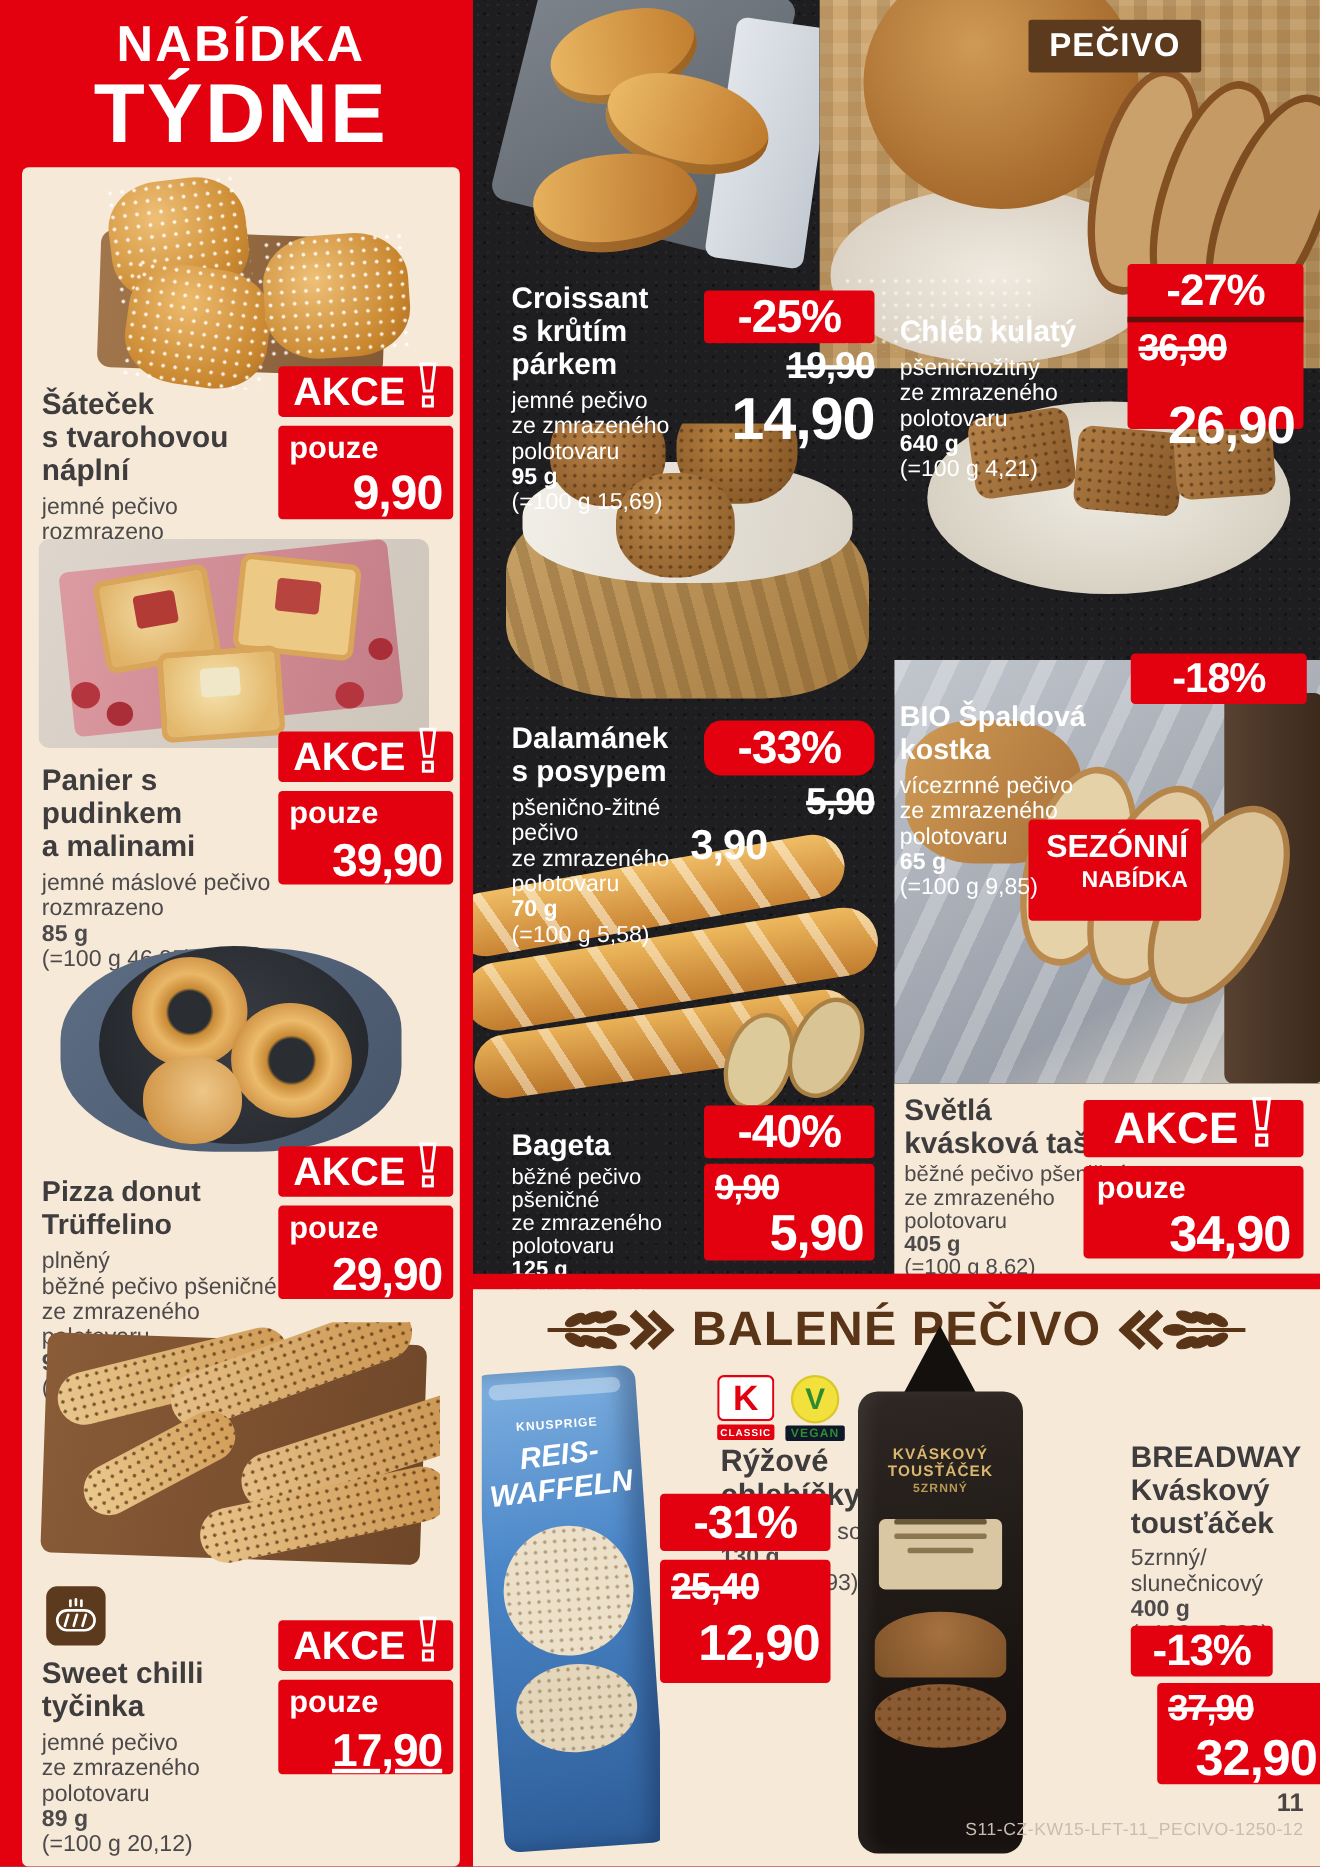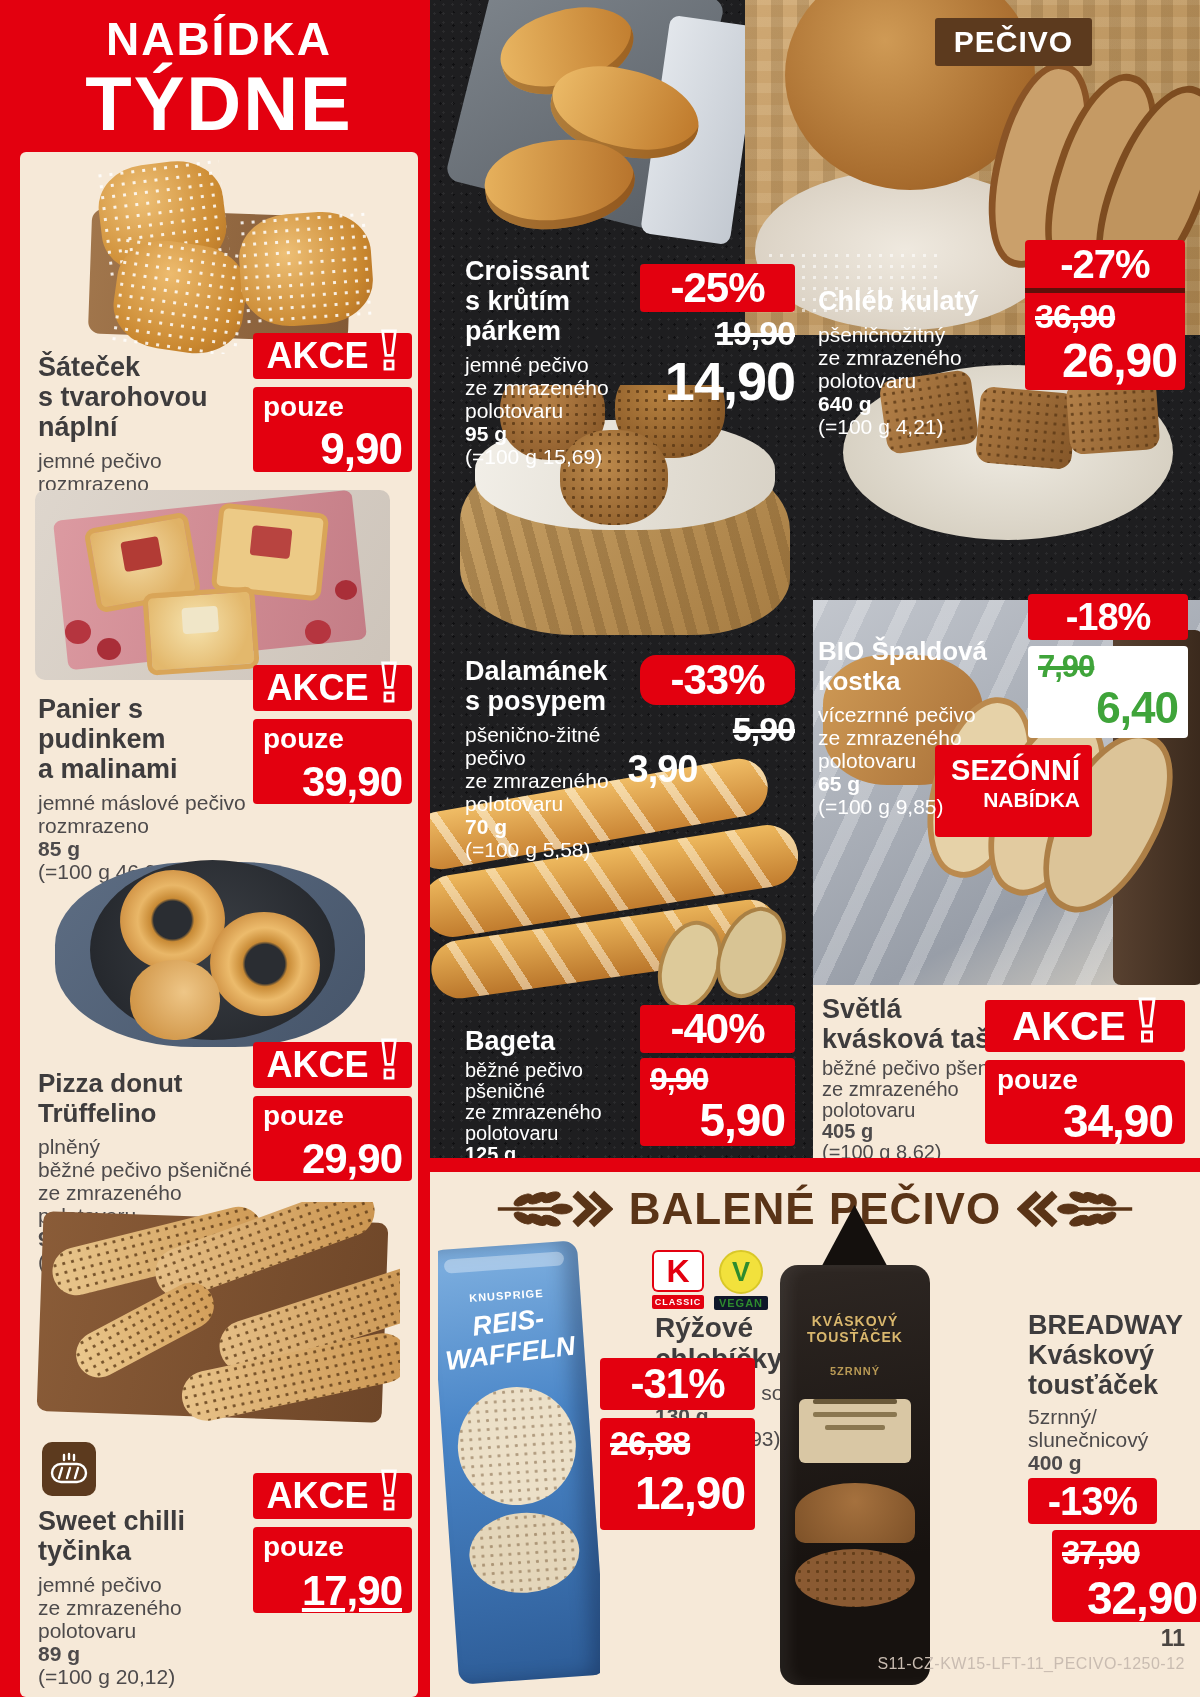--- a/index.html
+++ b/index.html
@@ -308,21 +308,21 @@
     <div class="gap"></div>
     <div class="d">pšeničnožitný</div>
     <div class="d">ze zmrazeného polotovaru</div>
     <div class="d" style="font-weight:bold;">640 g</div>
     <div class="d">(=100 g 4,21)</div>
   </div>
 
   <div class="abs red-box" style="left:1025px;top:240px;width:160px;height:150px;box-sizing:border-box;">
     <div class="discount" style="height:48px;font-size:40px;border-bottom:5px solid #5e100a;">-27%</div>
     <div class="old-price white-t" style="padding:6px 10px 0;">36,90</div>
-    <div class="new-price white-t" style="text-align:right;padding:4px 8px 0;font-size:48px;">26,90</div>
+    <div class="new-price white-t" style="text-align:right;padding:4px 8px 0;font-size:48px;margin-top:27px;">26,90</div>
   </div>
 
   <div class="abs tb on-dark" style="left:465px;top:656px;width:195px;">
     <div class="n">Dalamánek</div>
     <div class="n">s posypem</div>
     <div class="gap"></div>
     <div class="d">pšenično-žitné pečivo</div>
     <div class="d">ze zmrazeného</div>
     <div class="d">polotovaru</div>
     <div class="d" style="font-weight:bold;">70 g</div>
@@ -336,24 +336,20 @@
   <div class="abs tb on-dark" style="left:818px;top:636px;width:210px;">
     <div class="n" style="font-size:26px;">BIO Špaldová kostka</div>
     <div class="gap"></div>
     <div class="d">vícezrnné pečivo</div>
     <div class="d">ze zmrazeného polotovaru</div>
     <div class="d" style="font-weight:bold;">65 g</div>
     <div class="d">(=100 g 9,85)</div>
   </div>
 
   <div class="abs red-box discount" style="left:1028px;top:594px;width:160px;height:46px;font-size:38px;">-18%</div>
-  <div class="abs white-box" style="left:1028px;top:646px;width:160px;height:92px;padding:5px 10px;box-sizing:border-box;">
-    <div class="old-price green-t" style="font-size:31px;">7,90</div>
-    <div class="new-price green-t" style="text-align:right;font-size:44px;margin-top:4px;">6,40</div>
-  </div>
 
   <div class="abs tb on-dark" style="left:465px;top:1026px;width:195px;">
     <div class="n">Bageta</div>
     <div class="gap" style="height:4px;"></div>
     <div class="d" style="font-size:20px;line-height:21px;">běžné pečivo pšeničné</div>
     <div class="d" style="font-size:20px;line-height:21px;">ze zmrazeného</div>
     <div class="d" style="font-size:20px;line-height:21px;">polotovaru</div>
     <div class="d" style="font-size:20px;line-height:21px;font-weight:bold;">125 g</div>
     <div class="d" style="font-size:20px;line-height:21px;">(=100 g 4,72)</div>
   </div>
@@ -456,30 +452,30 @@
     <div class="n" style="font-size:28px;line-height:31px;">Rýžové</div>
     <div class="n" style="font-size:28px;line-height:31px;">chlebíčky</div>
     <div class="gap"></div>
     <div class="d">se solí/bez soli</div>
     <div class="d" style="font-weight:bold;">130 g</div>
     <div class="d">(=100 g 9,93)</div>
   </div>
 
   <div class="abs red-box discount" style="left:600px;top:1358px;width:155px;height:52px;">-31%</div>
   <div class="abs red-box" style="left:600px;top:1418px;width:155px;height:112px;padding:8px 10px;box-sizing:border-box;">
-    <div class="old-price white-t">26,88</div>
+    <div class="old-price white-t">25,40</div>
     <div class="new-price white-t" style="text-align:right;font-size:46px;margin-top:10px;">12,90</div>
   </div>
 
   <div class="photo" style="left:772px;top:1205px;width:165px;height:485px;">
     <div class="abs" style="left:45px;top:0;width:75px;height:70px;background:#14100d;clip-path:polygon(50% 0,100% 100%,0 100%);"></div>
     <div class="abs" style="left:8px;top:60px;width:150px;height:420px;border-radius:18px;background:linear-gradient(170deg,#2e2723,#17120f 70%);box-shadow:inset 10px 0 14px rgba(255,255,255,.06);">
       <div style="text-align:center;color:#d9b76d;font-weight:bold;font-size:14px;letter-spacing:1px;margin-top:48px;">KVÁSKOVÝ</div>
       <div style="text-align:center;color:#d9b76d;font-weight:bold;font-size:14px;letter-spacing:1px;">TOUSŤÁČEK</div>
-      <div style="text-align:center;color:#b99a55;font-weight:bold;font-size:11px;letter-spacing:1px;margin-top:20px;">5ZRNNÝ</div>
+      <div style="text-align:center;color:#b99a55;font-weight:bold;font-size:11px;letter-spacing:1px;margin-top:2px;">5ZRNNÝ</div>
       <div style="margin:22px auto 0;width:112px;height:64px;background:#d9c7a4;border-radius:6px;">
         <div style="margin:10px auto 0;width:84px;height:5px;background:#6b5a3a;border-radius:2px;"></div>
         <div style="margin:8px auto 0;width:84px;height:5px;background:#8a7750;border-radius:2px;"></div>
         <div style="margin:8px auto 0;width:60px;height:5px;background:#8a7750;border-radius:2px;"></div>
       </div>
       <div style="margin:20px auto 0;width:120px;height:130px;border-radius:10px;overflow:hidden;">
         <div style="width:120px;height:60px;background:radial-gradient(circle at 50% 30%,#a5713e,#7d5128);border-radius:50% 50% 10px 10px;"></div>
         <div class="speck-seed" style="width:120px;height:58px;margin-top:6px;background-color:#8a5a32;border-radius:50%;"></div>
       </div>
     </div>

